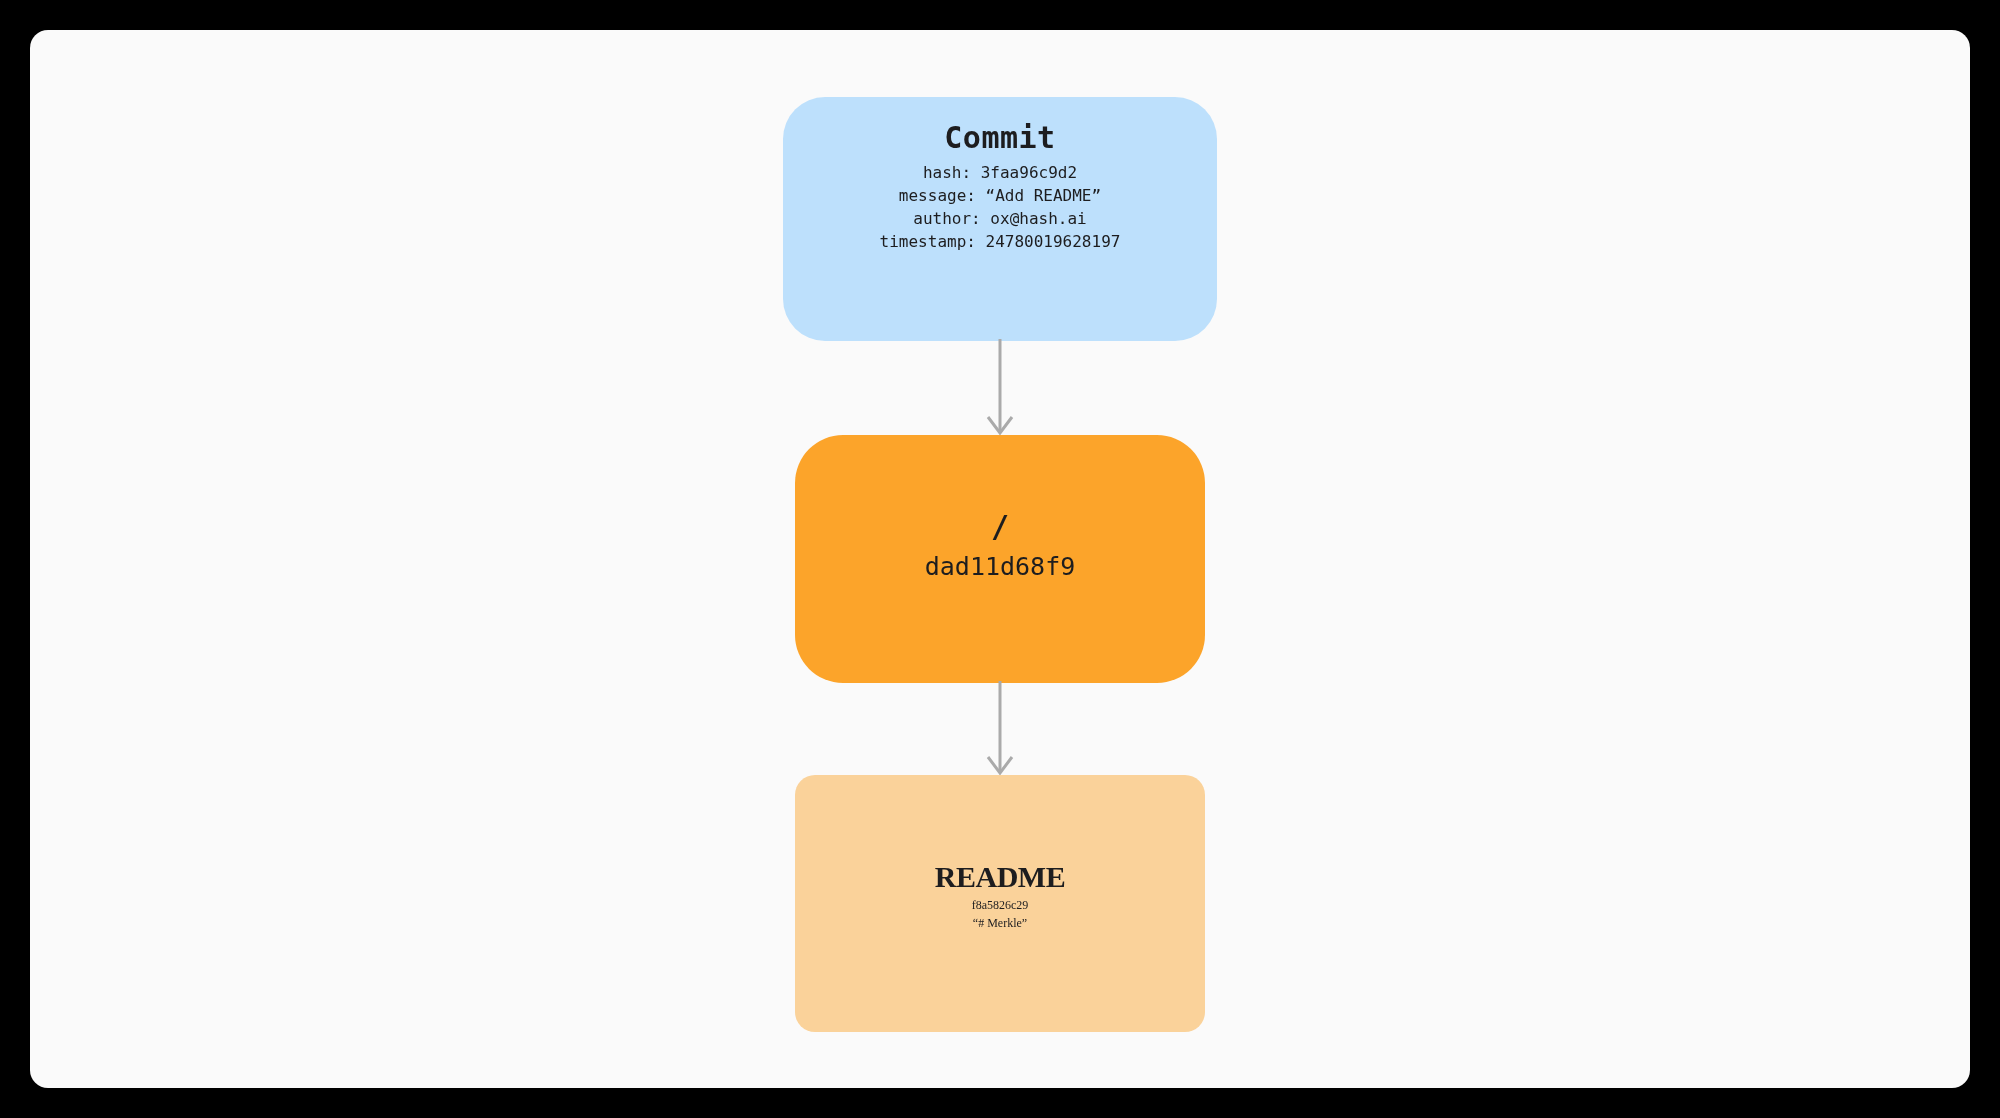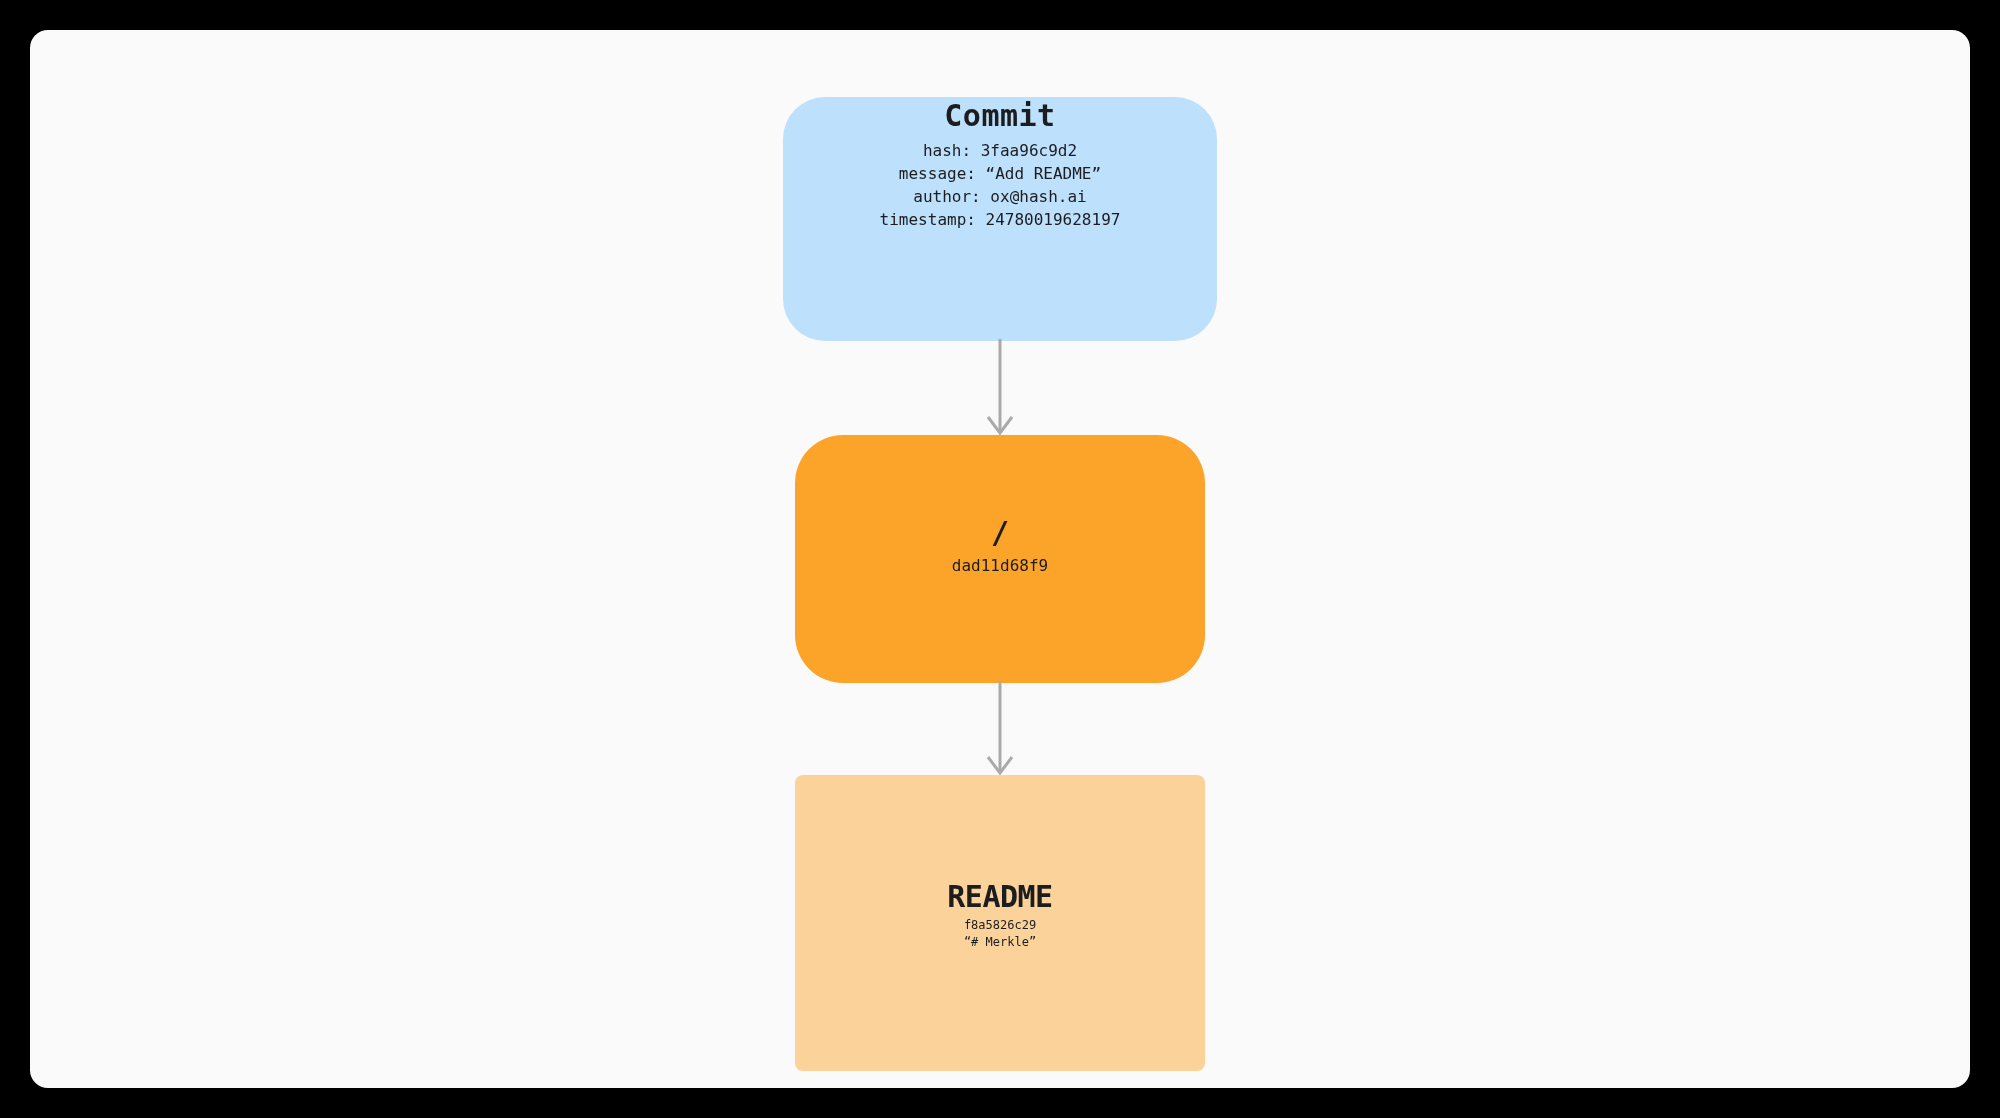--- a/index.html
+++ b/index.html
@@ -47,20 +47,21 @@
 
   
   #node-commit {
     left: 753px;
     top: 67px;
     width: 434px;
     height: 244px;
     background: #bde0fc;
     border-radius: 42px;
     justify-content: flex-start;
+    padding-top: 22px;
   }
   #node-commit .node-title {
     font-size: 30px;
     font-weight: bold;
     letter-spacing: 0.5px;
     line-height: 1.25;
     margin-bottom: 4px;
   }
   #node-commit .node-line {
     font-size: 16px;
@@ -77,34 +78,35 @@
     background: #fca42a;
     border-radius: 48px;
   }
   #node-root .node-title {
     font-size: 30px;
     font-weight: bold;
     line-height: 1.1;
     margin-bottom: 6px;
   }
   #node-root .node-line {
-    font-size: 16px;
+    font-size: 25px;
     line-height: 1.4;
     white-space: pre;
   }
   #node-root .node-inner { transform: translateY(-12px); }
 
   
   #node-readme {
     left: 765px;
     top: 745px;
     width: 410px;
-    height: 296px;
+    height: 257px;
     background: #fad29a;
-    border-radius: 8px;
+    border-radius: 20px;
+    font-family: Liberation Serif, serif;
   }
   #node-readme .node-title {
     font-size: 30px;
     font-weight: bold;
     letter-spacing: -0.5px;
     line-height: 1.2;
     margin-bottom: 2px;
   }
   #node-readme .node-line {
     font-size: 12px;

